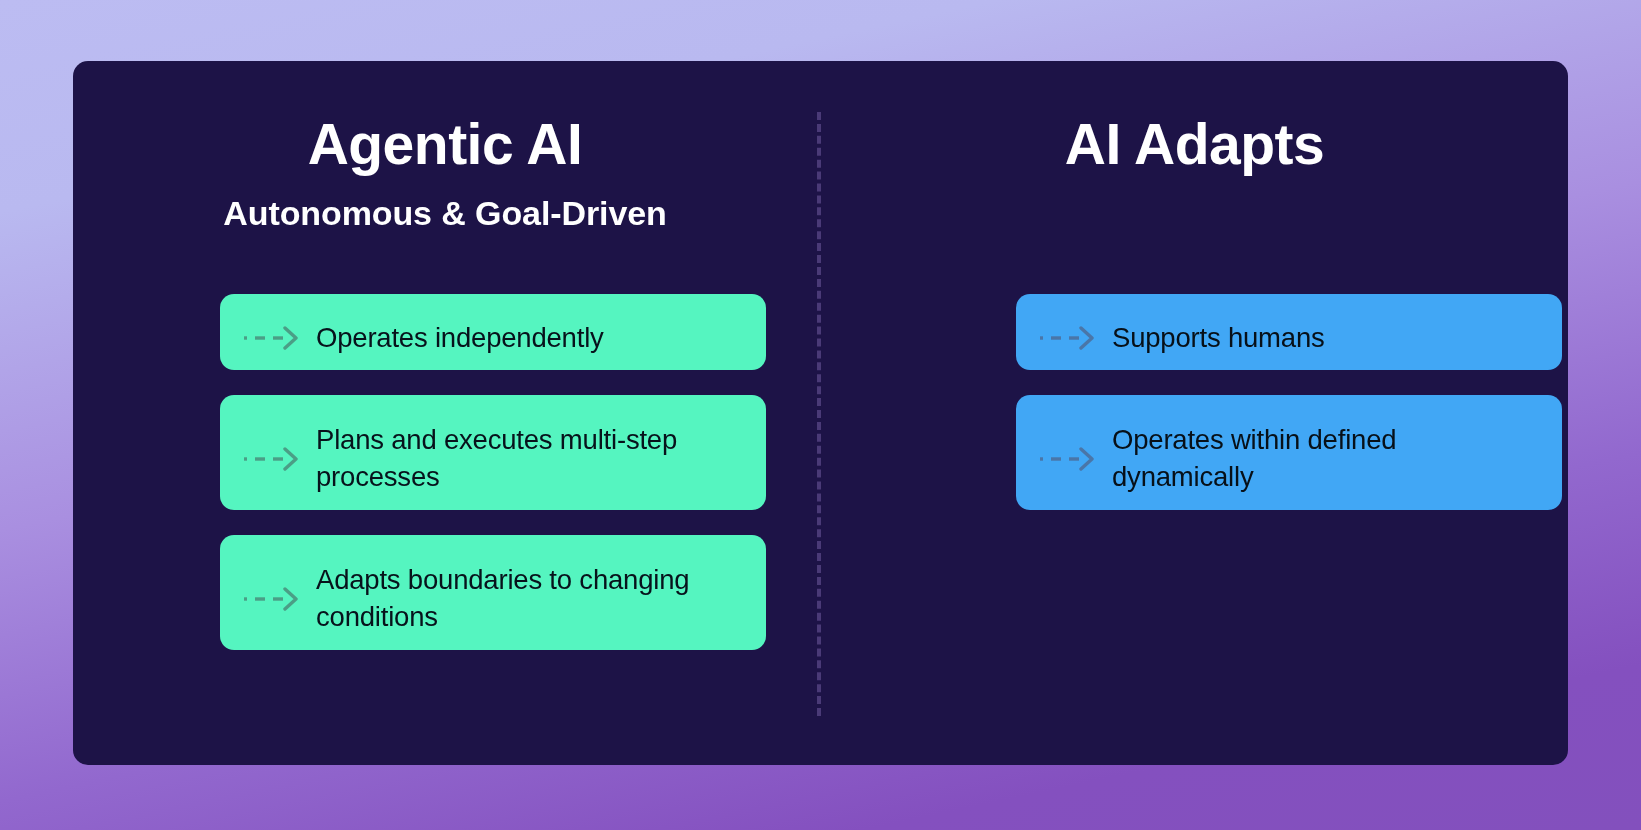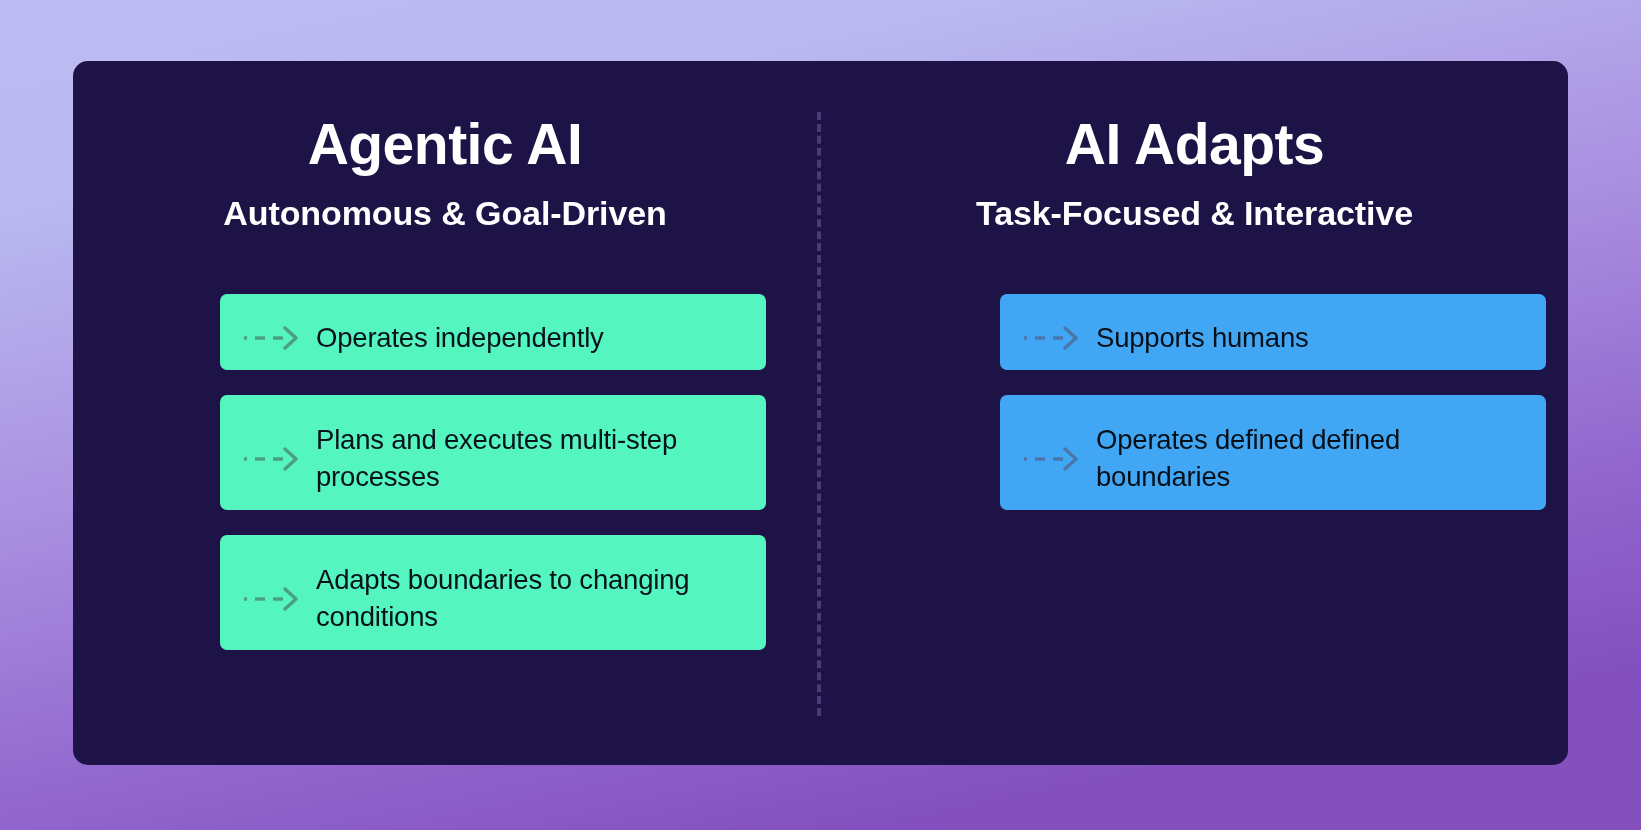--- a/index.html
+++ b/index.html
@@ -84,26 +84,26 @@
     white-space: nowrap;
   }
 
   
   .pill-list {
     position: absolute;
     top: 233px;
     width: 546px;
   }
   .col-left  .pill-list { left: 147px; }
-  .col-right .pill-list { left: 179px; }
+  .col-right .pill-list { left: 195px; }
 
   .pill {
     position: relative;
     box-sizing: border-box;
-    border-radius: 7px;
+    border-radius: 14px;
     display: flex;
     align-items: center;
     padding: 12px 18px 0 22px;
     margin-bottom: 25px;
     min-height: 76px;
   }
   .pill.two-line { min-height: 115px; }
 
   .pill-green { background: #55f5c0; }
   .pill-blue  { background: #41a7f5; }
@@ -174,21 +174,20 @@
           <span class="pill-text">Adapts boundaries to changing conditions</span>
         </div>
 
       </div>
     </div>
 
     <div class="col col-right">
 
       <div class="col-head">
         <div class="col-title">AI Adapts</div>
-        <div class="col-sub">Task-Focused &amp; Interactive</div>
       </div>
 
       <div class="pill-list">
 
         <div class="pill pill-blue">
           <svg class="pill-icon" viewBox="0 0 57 24">
             <line x1="2" y1="12" x2="5" y2="12" stroke="#4a76a8" stroke-width="3.4" stroke-linecap="butt"></line>
             <line x1="13" y1="12" x2="23" y2="12" stroke="#4a76a8" stroke-width="3.4" stroke-linecap="butt"></line>
             <line x1="31" y1="12" x2="41" y2="12" stroke="#4a76a8" stroke-width="3.4" stroke-linecap="butt"></line>
             <polyline points="43,2 54,12 43,22" fill="none" stroke="#4a76a8" stroke-width="3.4" stroke-linecap="round" stroke-linejoin="round"></polyline>
@@ -196,21 +195,21 @@
           <span class="pill-text">Supports humans</span>
         </div>
 
         <div class="pill pill-blue two-line">
           <svg class="pill-icon" viewBox="0 0 57 24">
             <line x1="2" y1="12" x2="5" y2="12" stroke="#4a76a8" stroke-width="3.4" stroke-linecap="butt"></line>
             <line x1="13" y1="12" x2="23" y2="12" stroke="#4a76a8" stroke-width="3.4" stroke-linecap="butt"></line>
             <line x1="31" y1="12" x2="41" y2="12" stroke="#4a76a8" stroke-width="3.4" stroke-linecap="butt"></line>
             <polyline points="43,2 54,12 43,22" fill="none" stroke="#4a76a8" stroke-width="3.4" stroke-linecap="round" stroke-linejoin="round"></polyline>
           </svg>
-          <span class="pill-text">Operates defined defined boundaries</span>
+          <span class="pill-text">Operates within defined dynamically</span>
         </div>
 
 
       </div>
     </div>
 
   </div>
 </div>
 
 </body></html>

